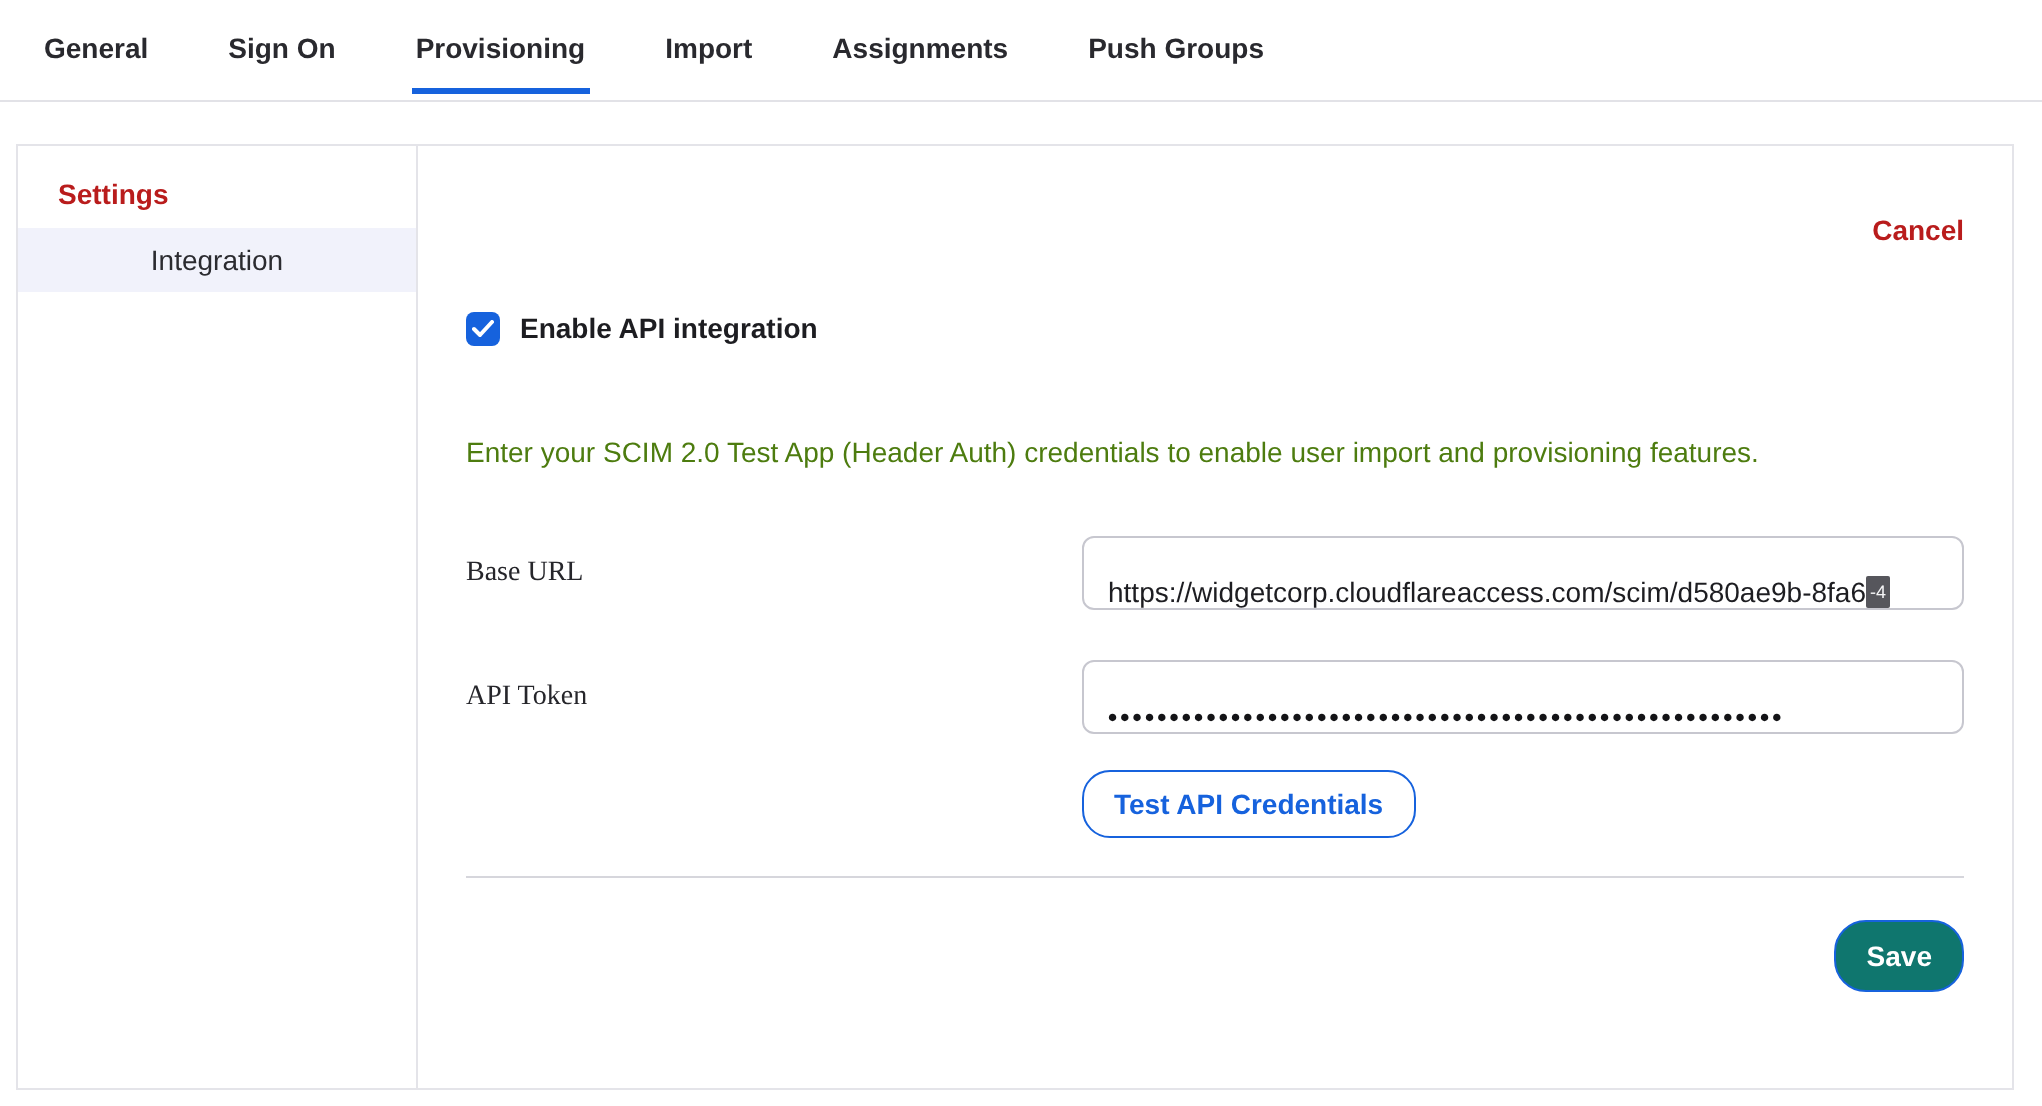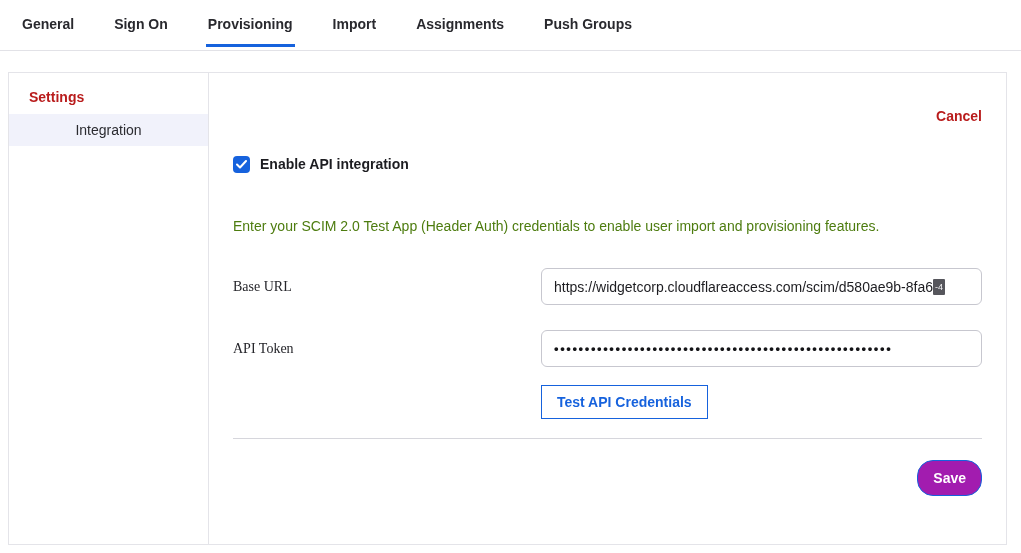--- a/index.html
+++ b/index.html
@@ -118,21 +118,21 @@
     color: #26262b;
     align-self: center;
     font-family: Liberation Serif, serif;
   }
   .text-input {
     flex: 1;
     height: 37px;
     border: 1px solid #c7c7cf;
     border-radius: 6px;
     display: flex;
-    align-items: center;
+    align-items: flex-end;
     padding: 0 12px;
     font-size: 14px;
     color: #1d1d21;
     background: #fff;
     overflow: hidden;
     white-space: nowrap;
     cursor: text;
   }
   .input-text { overflow: hidden; white-space: nowrap; }
   .overflow-marker {
@@ -150,38 +150,38 @@
     font-size: 13px;
     letter-spacing: 1.6px;
     color: #141417;
     overflow: hidden;
   }
 
   .test-btn-row { margin-left: 308px; margin-top: -7px; }
   .test-btn {
     background: #ffffff;
     border: 1px solid #1662dd;
-    border-radius: 0;
+    border-radius: 14px;
     color: #1662dd;
     font-size: 14px;
     font-weight: 700;
     font-family: "Liberation Sans", sans-serif;
     padding: 8px 15px;
     cursor: pointer;
   }
 
   .divider {
     border: none;
     border-top: 1px solid #d6d6dc;
     margin-top: 19px;
   }
 
   .save-row { margin-top: 21px; text-align: right; }
   .save-btn {
-    background: #a21caf;
+    background: #0f766e;
     border: 1px solid #1662dd;
     border-radius: 16px;
     color: #ffffff;
     font-size: 14px;
     font-weight: 700;
     font-family: "Liberation Sans", sans-serif;
     padding: 9px 15px;
     cursor: pointer;
   }
 </style>

